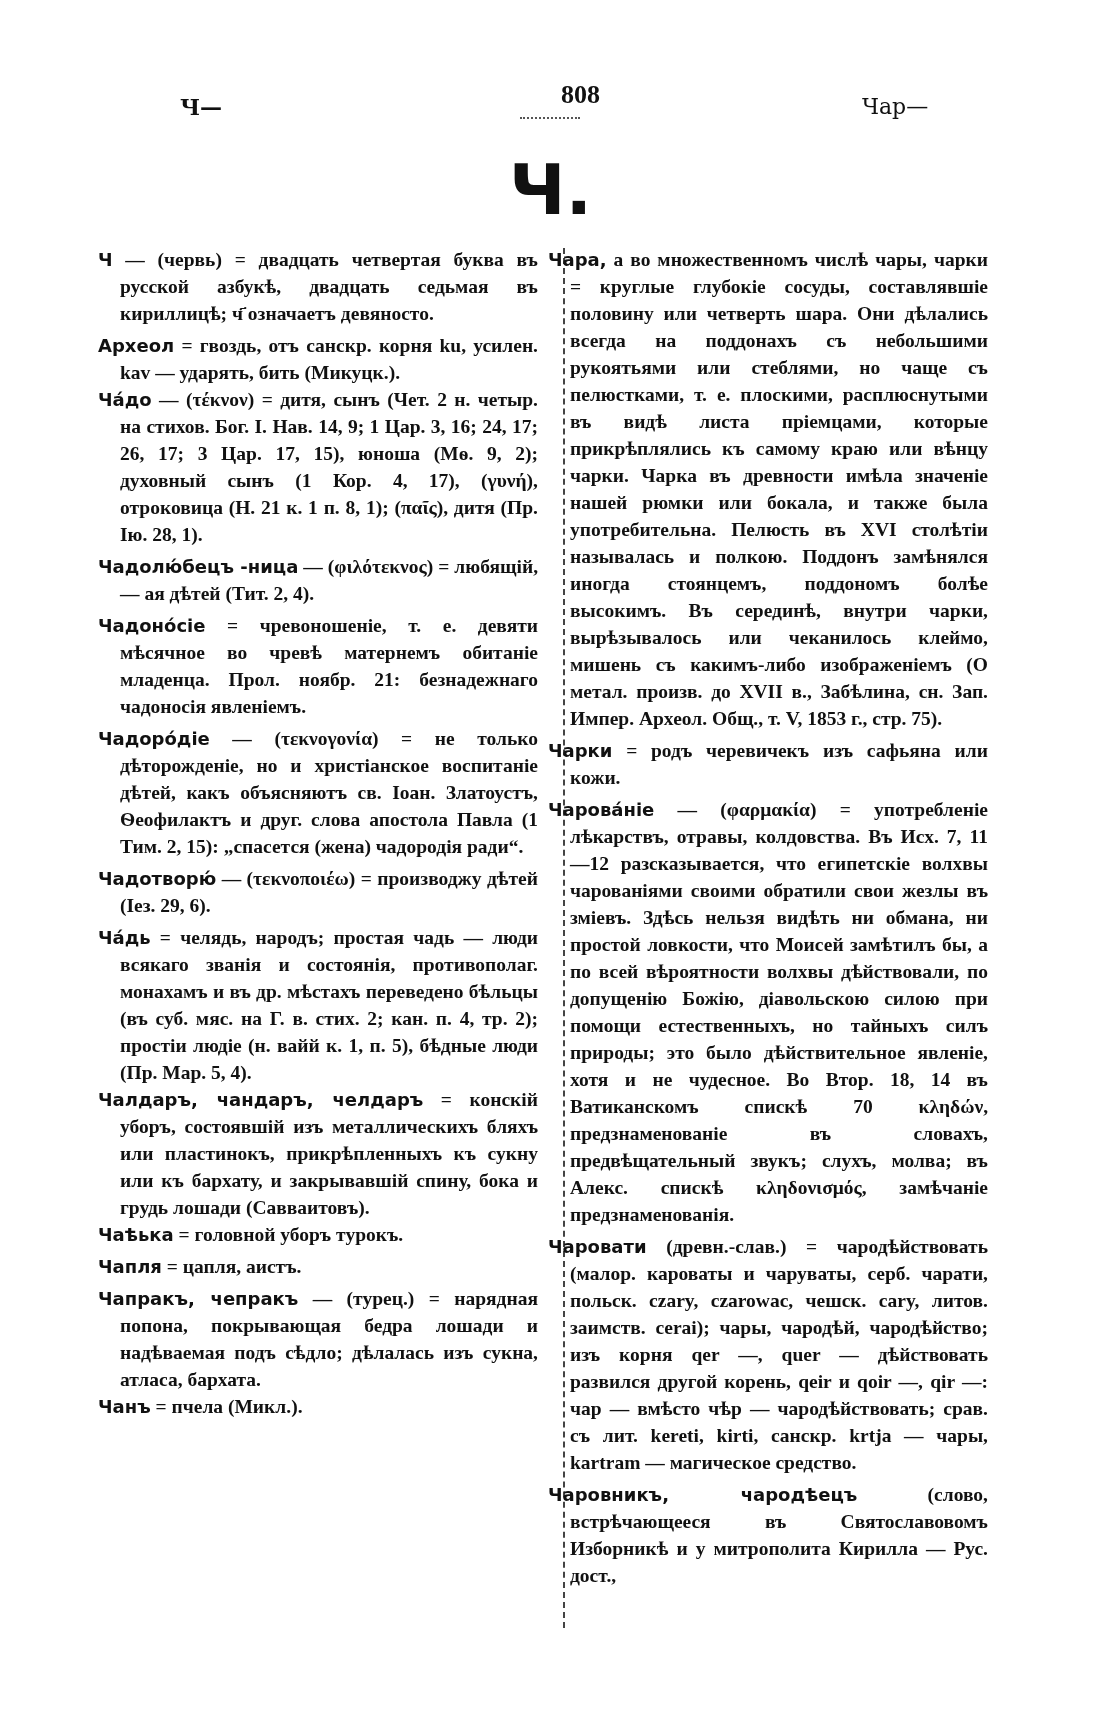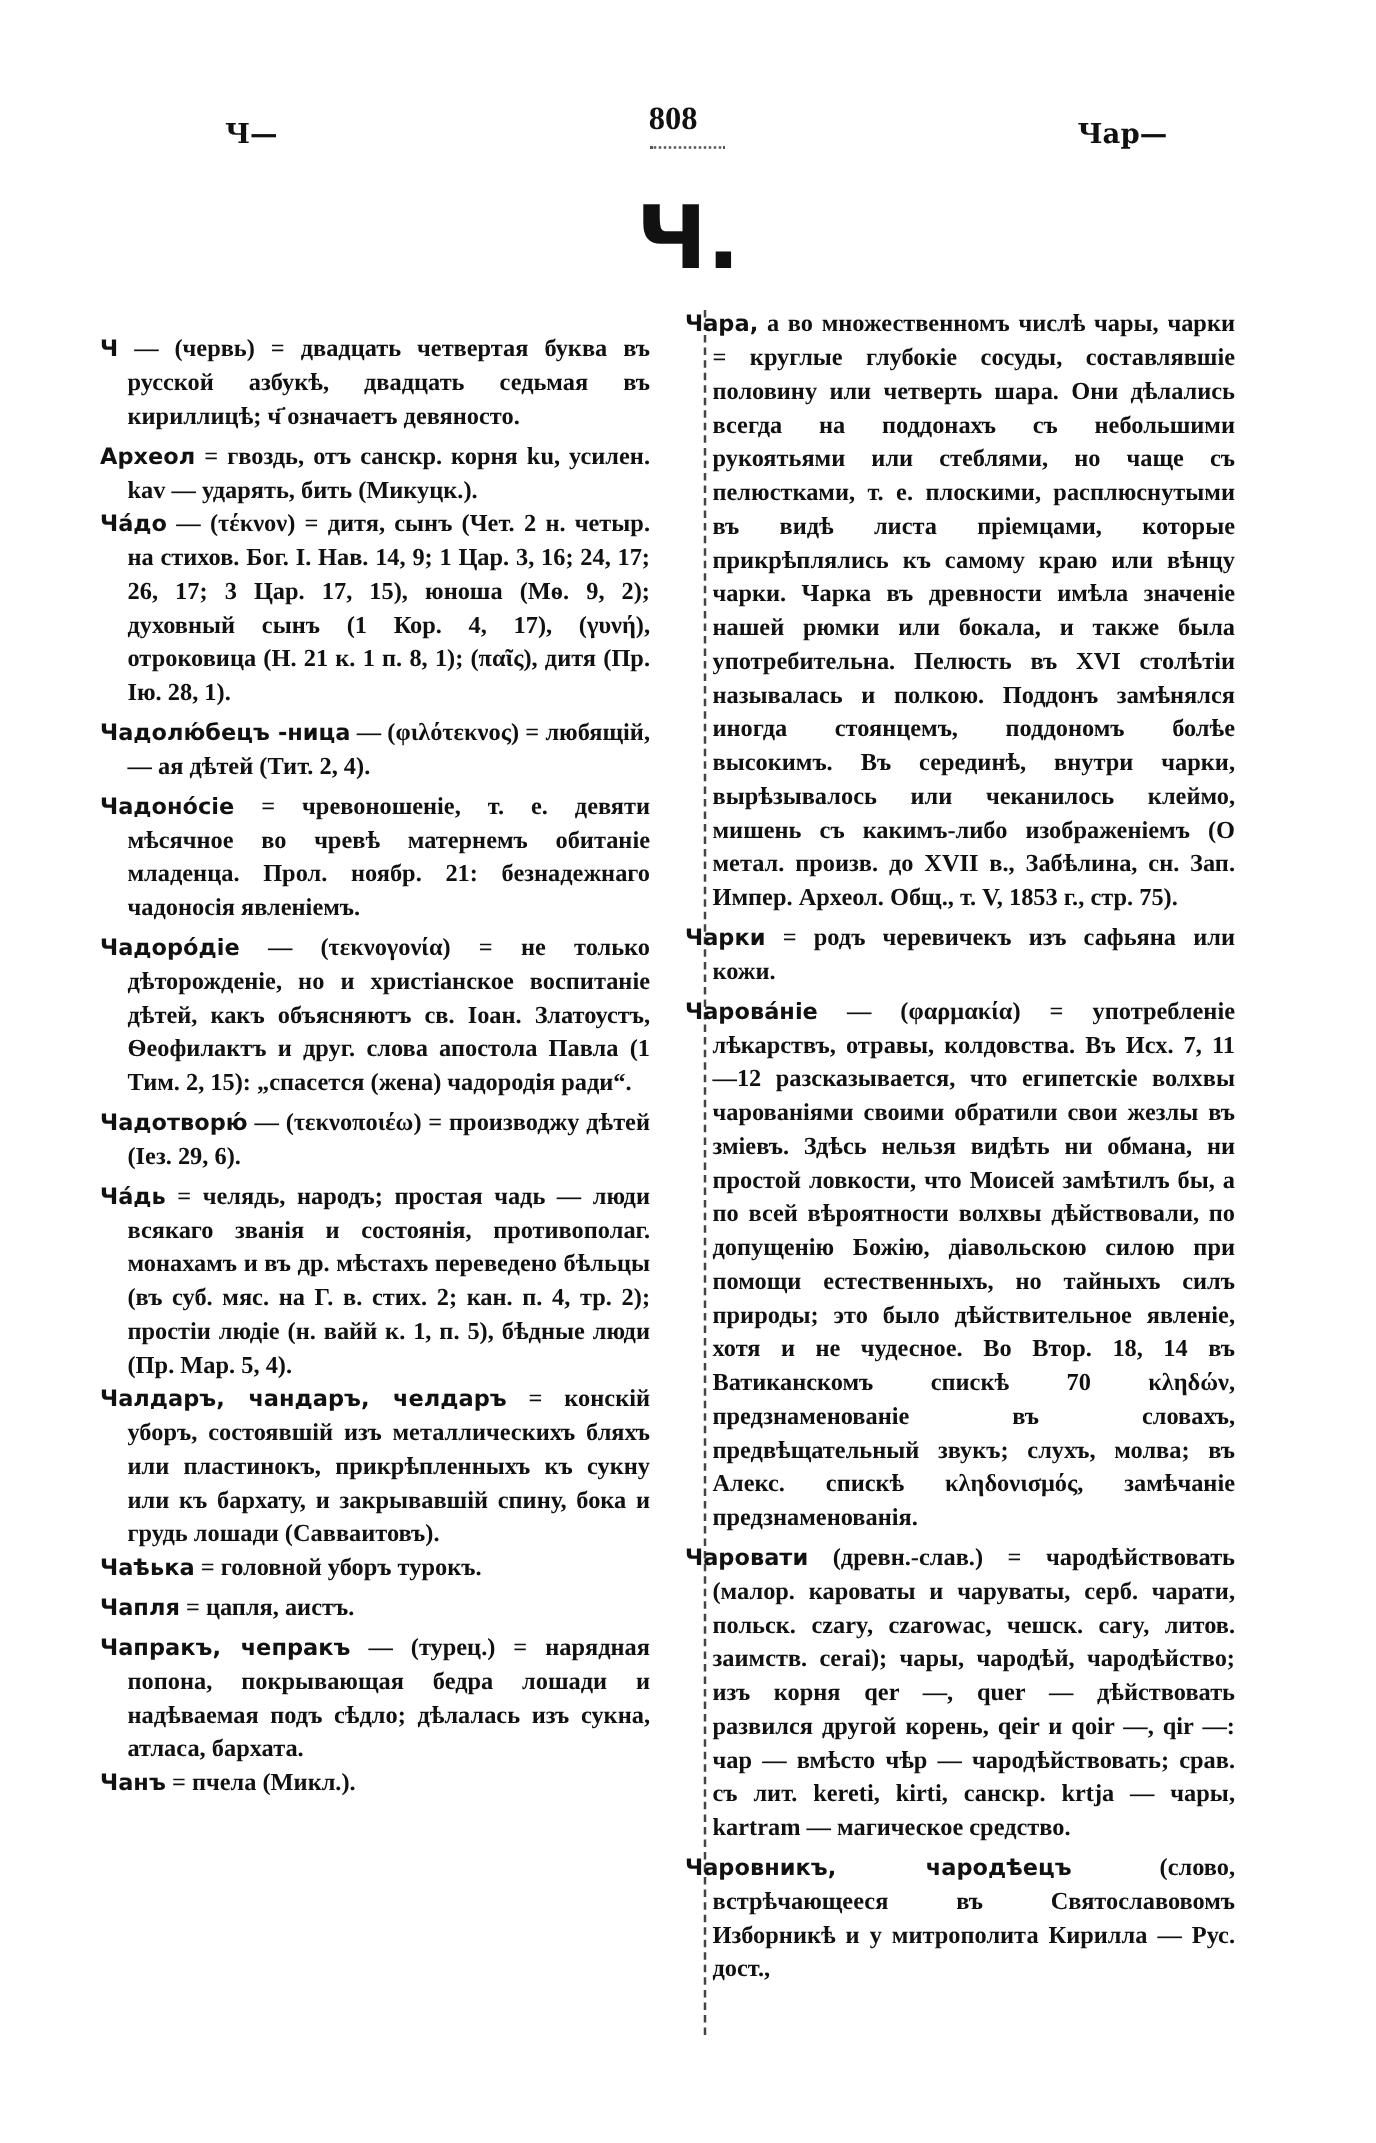--- a/index.html
+++ b/index.html
@@ -10,40 +10,40 @@
   }
   .running-head {
     position: absolute; top: 80px; left: 0; width: 1101px; height: 50px;
   }
   .rh-left {
     position: absolute; left: 180px; top: 14px;
     font-family: "DejaVu Serif", serif; font-weight: bold; font-size: 22px;
   }
   .rh-right {
     position: absolute; left: 862px; top: 14px;
-    font-family: "DejaVu Serif", serif; font-weight: bold; font-size: 22px;
+    font-family: "DejaVu Serif", serif; font-weight: normal; font-size: 22px;
   }
   .page-num {
-    position: absolute; left: 519px; top: 0px; width: 100px; text-align: left;
+    position: absolute; left: 500px; top: 0px; width: 100px; text-align: right;
     font-family: "Liberation Serif", serif; font-weight: bold; font-size: 26px;
   }
   .page-num-rule {
     position: absolute; left: 520px; top: 33px; width: 60px; height: 4px;
     border-bottom: 2px dotted #555;
   }
   .section-letter {
     position: absolute; top: 150px; left: 0; width: 1101px; text-align: center;
     font-family: "DejaVu Sans", sans-serif; font-weight: bold; font-size: 70px;
     line-height: 80px;
   }
   .col {
     position: absolute; top: 246px; width: 440px;
     font-size: 19.5px; line-height: 27px; text-align: justify;
   }
-  .col-left { left: 80px; margin-top: 20px; }
+  .col-left { left: 98px; }
   .col-right { left: 548px; }
   .divider {
     position: absolute; left: 563px; top: 248px; width: 0; height: 1380px;
     border-left: 2px dashed #444;
   }
   .entry {
     margin: 0 0 5px 0; padding-left: 22px; text-indent: -22px;
   }
   .entry.tight { margin-bottom: 0; }
   .hw {

